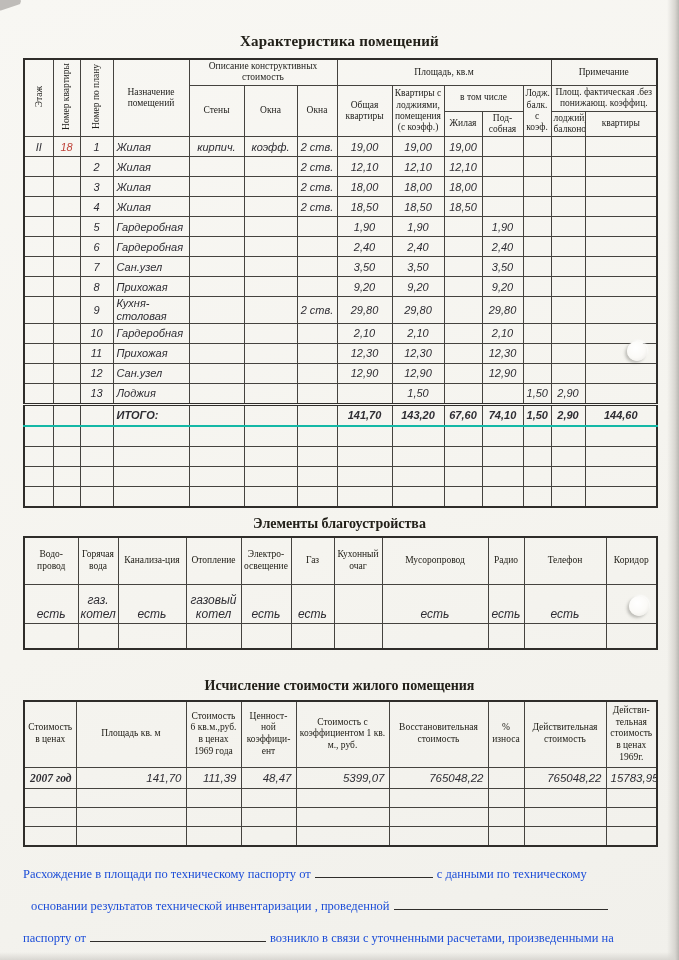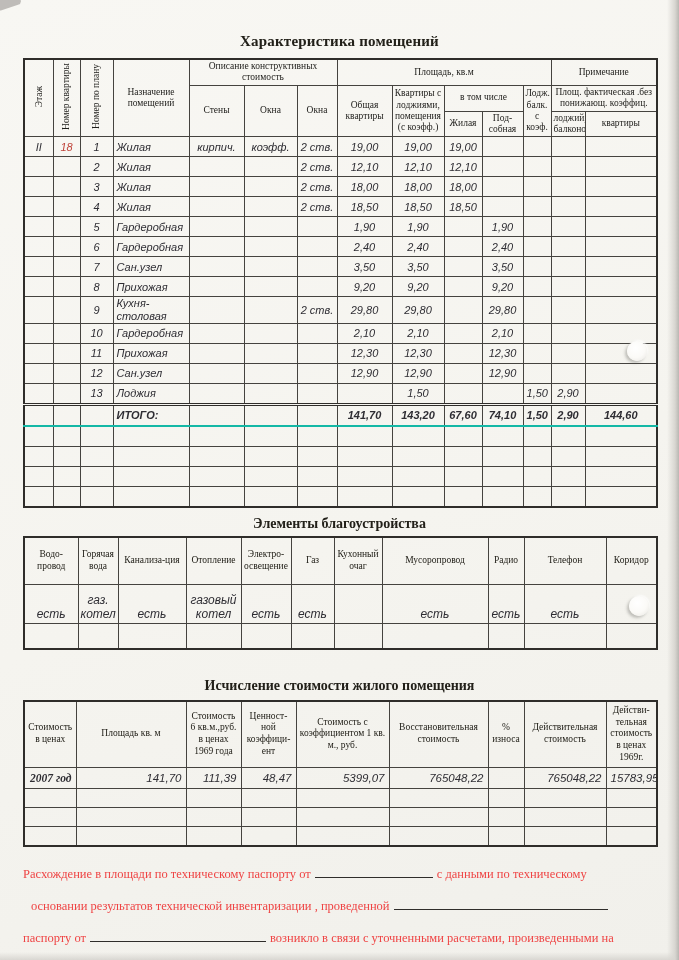--- a/index.html
+++ b/index.html
@@ -65,21 +65,21 @@
   #cost-table th { font-weight:normal; font-size:9.5px; line-height:1.25;
     padding:3px 3px; height:58px; text-align:center; vertical-align:middle; }
   #cost-table td {
     font-family:"Liberation Sans", sans-serif; font-style:italic; font-size:11.5px;
     height:20px; padding:0 4px; text-align:right; vertical-align:middle; color:#2e2d33;
   }
   #cost-table td.year { font-family:"Liberation Serif", serif; font-weight:bold; font-size:11.5px; }
   #cost-table tr.empty-row td { height:18px; }
 
   
-  .footer { margin:18px 0 0 23px; width:633px; font-size:12.5px; color:#ef4444; }
+  .footer { margin:18px 0 0 23px; width:633px; font-size:12.5px; color:#1d4ed8; }
   .footer .line { margin-bottom:14px; line-height:1.35; }
   .footer .line3 { padding-left:8px; }
   .blank { display:inline-block; border-bottom:1.5px solid #2f2d2a; height:12px;
     vertical-align:baseline; margin:0 4px; }
   .blank1 { width:118px; } .blank2 { width:176px; } .blank3 { width:214px; }
 
   .punch { position:absolute; width:20px; height:20px; border-radius:50%;
     background:radial-gradient(circle at 42% 35%, #ffffff 0%, #fbfaf7 55%, #e8e6e1 100%);
     box-shadow:-2px 2px 3px rgba(90,88,82,.35), 1px -1px 2px rgba(255,255,255,.8); }
   #punch-1 { left:627px; top:341px; }

